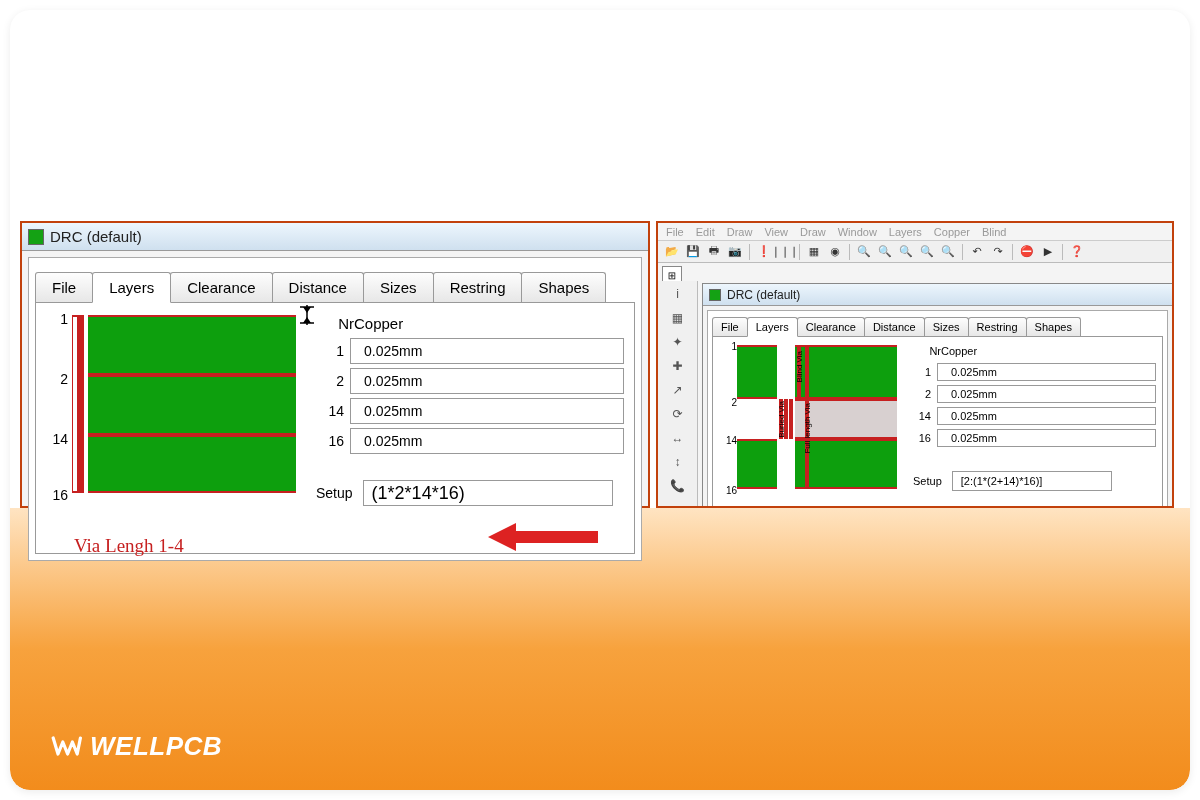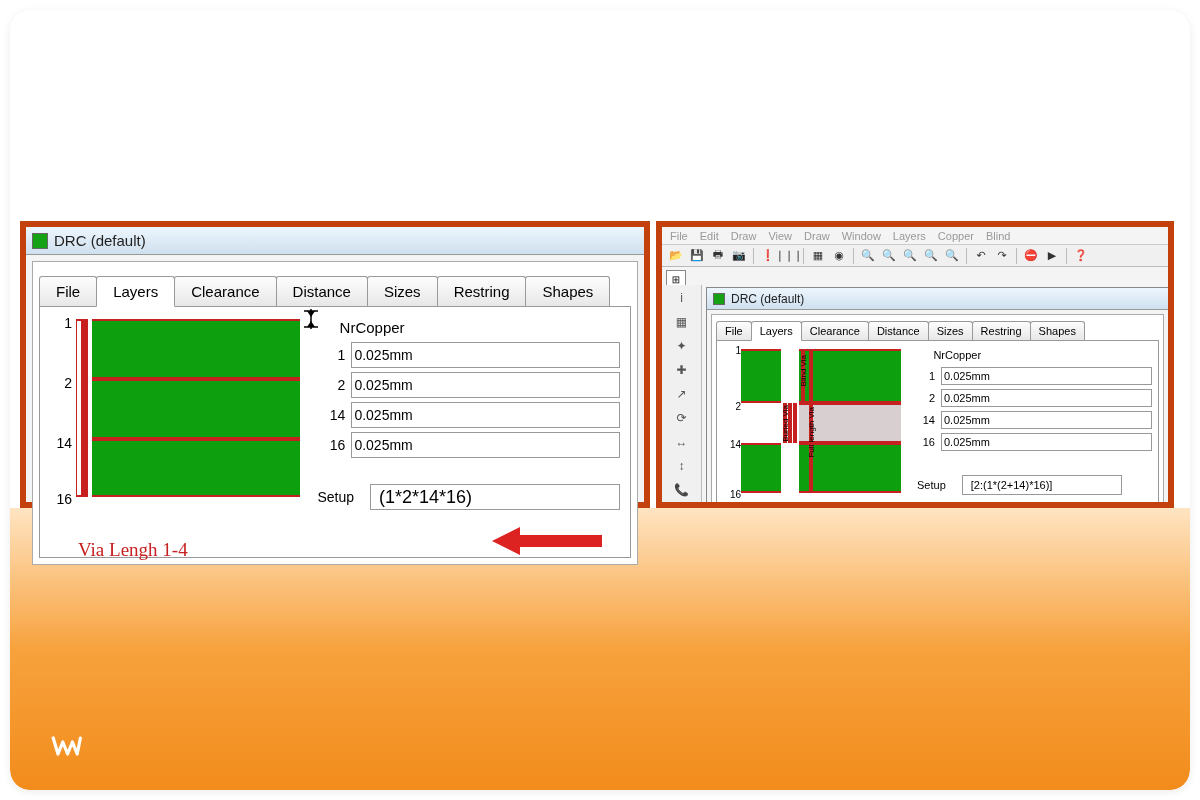--- a/index.html
+++ b/index.html
@@ -2,41 +2,41 @@
 <html><head>
 <meta charset="utf-8">
 <style>
 *{box-sizing:border-box;margin:0;padding:0;}
 body{font-family:Tahoma,Arial,sans-serif;width:1200px;height:800px;background:#fff;overflow:hidden;}
 .outer-card{width:1180px;height:780px;margin:10px;border-radius:20px;background:#fff;position:relative;overflow:hidden;box-shadow:0 2px 8px rgba(0,0,0,0.08);}
 .grad-band{position:absolute;left:0;right:0;top:498px;height:282px;background:linear-gradient(to bottom,#ffe4c2 0%,#f7a23d 50%,#f28c1c 100%);border-radius:0 0 20px 20px;}
 .logo{position:absolute;left:40px;bottom:28px;color:#fff;font-weight:bold;font-size:26px;letter-spacing:0.5px;display:flex;align-items:center;gap:8px;font-style:italic;}
 .logo-mark{width:32px;height:32px;}
 .panels{position:absolute;top:211px;left:10px;right:10px;display:flex;gap:6px;}
-.win{border:6px solid #c2410c;background:#f4f4f4;flex-shrink:0;position:relative;}
+.win{border:2px solid #c2410c;background:#f4f4f4;flex-shrink:0;position:relative;}
 .titlebar{height:28px;background:linear-gradient(to bottom,#edf6fd,#cfe0ef);display:flex;align-items:center;padding:0 6px;gap:6px;border-bottom:1px solid #999;font-size:15px;color:#222;}
 .titlebar-icon{width:16px;height:16px;background:#14a214;border:1px solid #666;}
 .inner-white{background:#fff;border:1px solid #aaa;margin:6px;padding:6px;position:relative;}
 .tabs{display:flex;align-items:flex-end;gap:0;margin-top:8px;}
 .tab{padding:6px 16px;border:1px solid #999;border-bottom:none;background:linear-gradient(to bottom,#fdfdfd,#e7e7e7);font-size:15px;cursor:pointer;border-radius:3px 3px 0 0;margin-right:-1px;position:relative;}
 .tab.active{background:#fff;z-index:2;border-bottom:1px solid #fff;margin-bottom:-1px;}
 .tab-body{border:1px solid #999;background:#fff;padding:10px;display:flex;gap:18px;position:relative;min-height:238px;}
 .stackup{position:relative;width:250px;height:230px;}
 .layer-label{position:absolute;font-size:14px;right:0;text-align:right;width:22px;}
 .green-block{position:absolute;background:#0d9f0d;border-top:2px solid #c62020;border-bottom:2px solid #c62020;}
 .via-strip{position:absolute;background:#c62020;width:6px;}
 .via-white{position:absolute;background:#fff;width:4px;}
 .nr-table{flex:1;}
 .nr-head{display:flex;font-size:15px;padding:2px 4px;}
 .nr-col{width:36px;text-align:right;}
 .copper-col{flex:1;}
 .nr-row{display:flex;align-items:center;margin-top:4px;}
 .nr-num{width:36px;text-align:right;font-size:14px;padding-right:6px;}
-.nr-input{flex:1;height:26px;border:1px solid #999;padding:2px 2px;font-size:14px;background:#fff;}
-.setup-row{display:flex;align-items:center;gap:16px;margin-top:8px;padding-left:2px;}
+.nr-input{flex:1;height:26px;border:1px solid #999;padding:2px 13px;font-size:14px;background:#fff;}
+.setup-row{display:flex;align-items:center;gap:10px;margin-top:8px;padding-left:2px;}
 .setup-lbl{font-size:14px;}
 .setup-input{height:26px;border:1px solid #999;padding:2px 8px;font-size:18px;background:#fff;min-width:150px;}
 .cursor-arrow{position:absolute;width:22px;height:22px;}
 .via-length-text{position:absolute;color:#c62020;font-family:'Comic Sans MS',cursive;font-size:19px;}
 .red-arrow{position:absolute;}
 .mini-toolbar{height:22px;background:#f0f0f0;border-bottom:1px solid #bbb;display:flex;align-items:center;padding:0 4px;gap:1px;}
 .mini-btn{width:20px;height:18px;display:flex;align-items:center;justify-content:center;font-size:11px;color:#333;}
 .mini-sep{width:1px;height:16px;background:#bbb;margin:0 3px;}
 .mini-menu{height:18px;display:flex;align-items:center;gap:12px;padding:0 8px;font-size:11px;color:#999;background:#f4f4f4;border-bottom:1px solid #ccc;}
 .grid-icon{width:20px;height:18px;margin:3px 4px;border:1px solid #888;font-size:10px;display:flex;align-items:center;justify-content:center;background:#fff;}
@@ -49,20 +49,21 @@
 </style>
 </head>
 <body>
 
 <div class="outer-card">
   <div class="grad-band"></div>
   <div class="logo">
     <svg class="logo-mark" viewBox="0 0 40 40">
       <path d="M4 10 L10 30 L16 15 L22 30 L28 15 L34 30 L38 10" stroke="#fff" stroke-width="4" fill="none" stroke-linecap="round" stroke-linejoin="round"></path>
     </svg>
+    <span>WELLPCB</span>
   </div>
 
   <div class="panels">
 
     <div class="win" style="width:630px;height:287px;">
       <div class="titlebar">
         <div class="titlebar-icon"></div>
         <span>DRC (default)</span>
       </div>
       <svg class="cursor-arrow" style="left:30px;top:38px;" viewBox="0 0 20 20">

